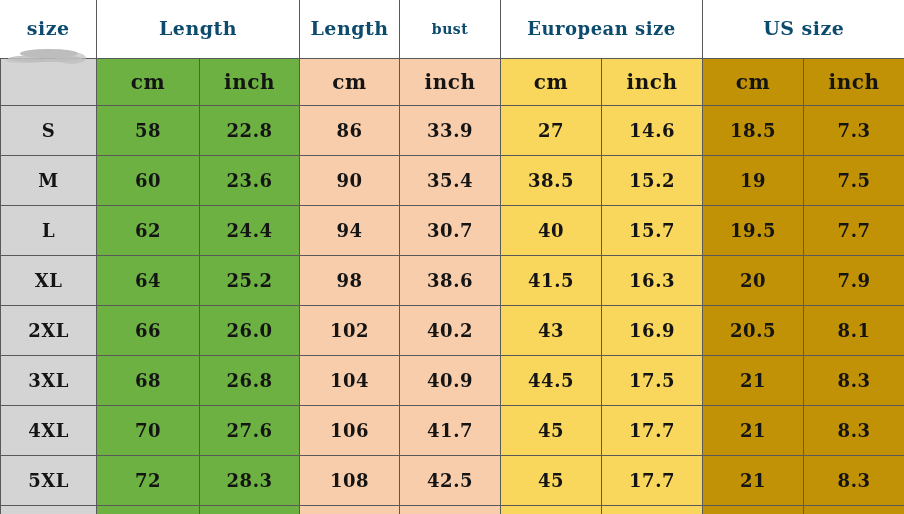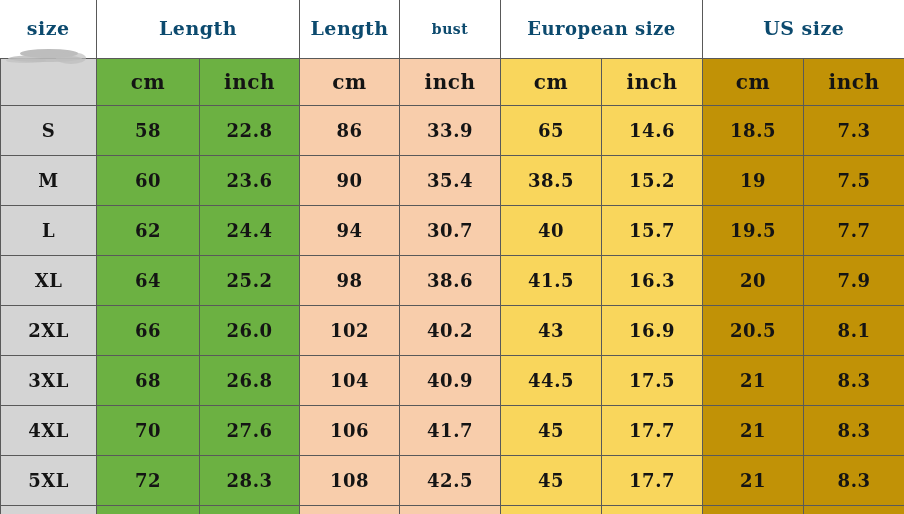--- a/index.html
+++ b/index.html
@@ -147,21 +147,21 @@
         </tr>
     </thead>
 
     <tbody>
         <tr class="data-row">
           <td class="col-size">S</td>
           <td class="col-green">58</td>
           <td class="col-green">22.8</td>
           <td class="col-peach">86</td>
           <td class="col-peach">33.9</td>
-          <td class="col-yellow">65</td>
+          <td class="col-yellow">27</td>
           <td class="col-yellow">14.6</td>
           <td class="col-gold">18.5</td>
           <td class="col-gold">7.3</td>
         </tr>
         <tr class="data-row">
           <td class="col-size">M</td>
           <td class="col-green">60</td>
           <td class="col-green">23.6</td>
           <td class="col-peach">90</td>
           <td class="col-peach">35.4</td>

